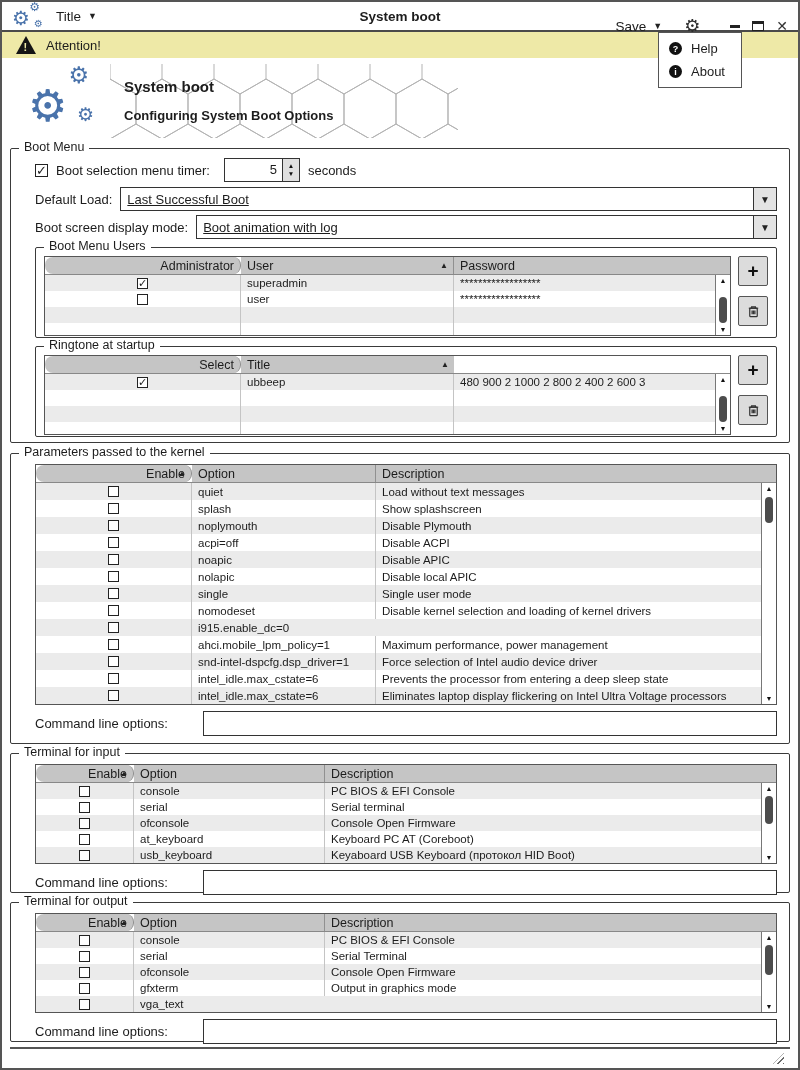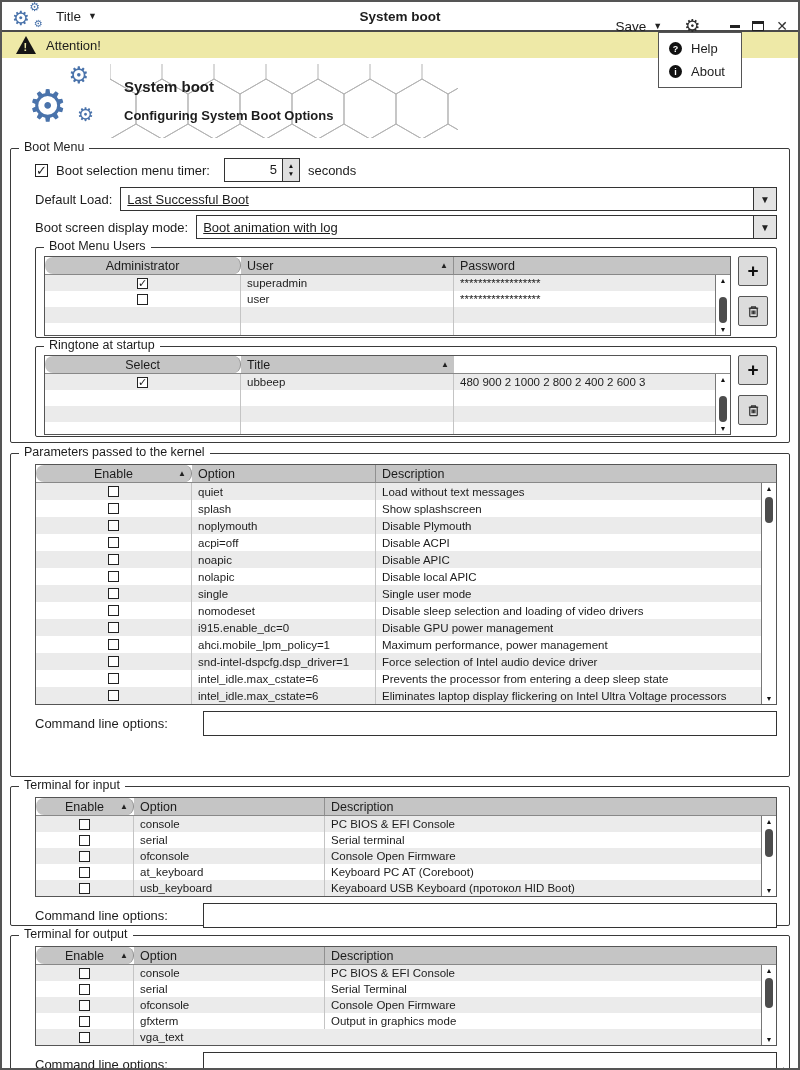--- a/index.html
+++ b/index.html
@@ -42,21 +42,21 @@
   .biglogo .g2 { font-size:23px; position:absolute; right:3px; top:-2px; }
   .biglogo .g3 { font-size:19px; position:absolute; right:-2px; bottom:6px; }
   .banner .t1 { position:absolute; left:122px; top:20px; font-weight:bold; font-size:15px; }
   .banner .t2 { position:absolute; left:122px; top:50px; font-weight:bold; font-size:13px; }
 
   
   .content { flex:1; padding:0 8px; display:flex; flex-direction:column; }
   .fieldset { position:relative; border:1.5px solid #3a3a3a; border-radius:2px; padding:8px 12px 6px 24px; }
   .legend { position:absolute; top:-9px; left:8px; background:#fff; padding:0 5px; font-size:12.5px; line-height:14px; white-space:nowrap; }
   .fs-boot { margin-top:6px; height:295px; }
-  .fs-kernel { margin-top:10px; height:324px; padding-top:10px; }
+  .fs-kernel { margin-top:10px; height:291px; padding-top:10px; }
   .fs-term { margin-top:9px; height:140px; padding-top:10px; padding-bottom:4px; }
   .fs-sub { height:91px; padding:8px 8px 4px 8px; margin-top:8px; }
 
   .row { display:flex; align-items:center; gap:8px; font-size:13px; }
   .bm-row1 { height:26px; }
   .bm-row2, .bm-row3 { height:24px; margin-top:4px; }
 
   .cb { width:13px; height:13px; border:1.5px solid #222; background:#fff; display:inline-flex; align-items:center; justify-content:center; font-size:13px; font-weight:bold; line-height:1; overflow:visible; flex:0 0 auto; }
   .spinbox { display:flex; border:1.5px solid #333; height:24px; width:76px; background:#fff; margin-left:6px; }
   .spinbox .val { flex:1; text-align:right; padding:3px 5px 0 0; font-size:13px; }
@@ -68,21 +68,21 @@
 
   
   .table-zone { display:flex; align-items:flex-start; gap:7px; }
   .tablewrap { position:relative; border:1px solid #555; flex:1; background:#fff; }
   .trow { display:grid; }
   .t-users .trow, .t-ring .trow { grid-template-columns:196px 213px 1fr; }
   .t-kernel .trow { grid-template-columns:156px 184px 1fr; }
   .t-term .trow { grid-template-columns:98px 191px 1fr; }
   .thead .th { background:#c5c5c5; height:17px; font-size:12.5px; display:flex; align-items:center; padding:0 6px; border-right:1px solid #909090; position:relative; white-space:nowrap; overflow:hidden; }
   .thead .th:last-child { border-right:none; }
-  .th.center { justify-content:center;border-radius:8px; }
+  .th.center { justify-content:flex-end;border-radius:8px; }
   .sort { position:absolute; right:5px; top:4px; font-size:8px; color:#222; }
   .thead { border-bottom:1px solid #888; }
   .td { font-size:11.5px; padding:0 6px; border-right:1px solid #c4c4c4; white-space:nowrap; overflow:hidden; display:flex; align-items:center; }
   .td:last-child { border-right:none; }
   .td.c0 { justify-content:center; }
   .t-users .td, .t-ring .td, .t-term .td { height:16px; }
   .t-kernel .td { height:17px; }
   .t-users .tbody, .t-ring .tbody { height:60px; overflow:hidden; }
   .r0 { background:#ebebeb; }
   .r1 { background:#ffffff; }
@@ -400,28 +400,27 @@
                   <span class="tbl-cb"></span>
                 </div>
                 <div class="td">single</div>
                 <div class="td">Single user mode</div>
               </div>
               <div class="trow r1">
                 <div class="td c0">
                   <span class="tbl-cb"></span>
                 </div>
                 <div class="td">nomodeset</div>
-                <div class="td">Disable sleep selection and loading of video drivers</div>
+                <div class="td">Disable kernel selection and loading of kernel drivers</div>
               </div>
               <div class="trow r0">
                 <div class="td c0">
                   <span class="tbl-cb"></span>
                 </div>
                 <div class="td">i915.enable_dc=0</div>
-                <div class="td">Disable GPU power management</div>
               </div>
               <div class="trow r1">
                 <div class="td c0">
                   <span class="tbl-cb"></span>
                 </div>
                 <div class="td">ahci.mobile_lpm_policy=1</div>
                 <div class="td">Maximum performance, power management</div>
               </div>
               <div class="trow r0">
                 <div class="td c0">

